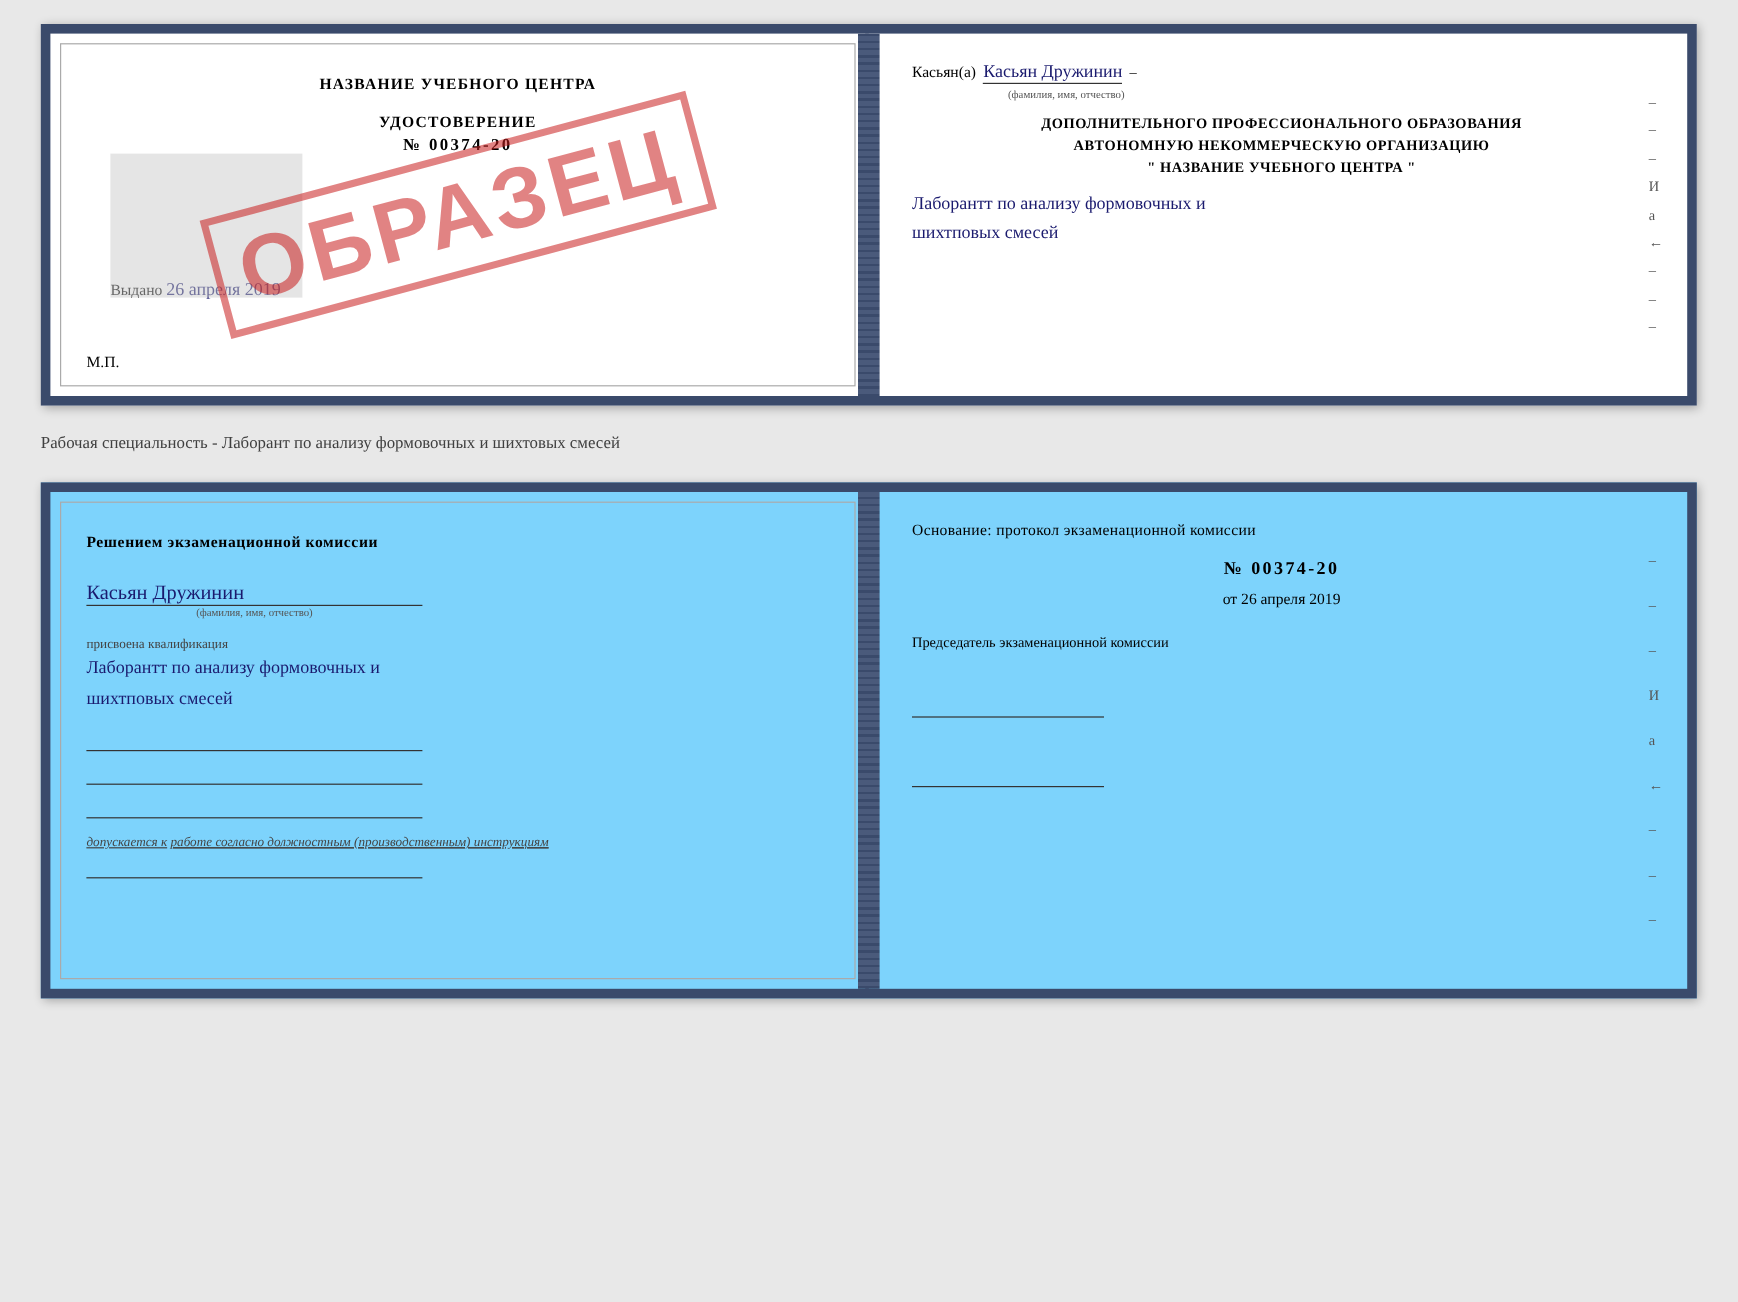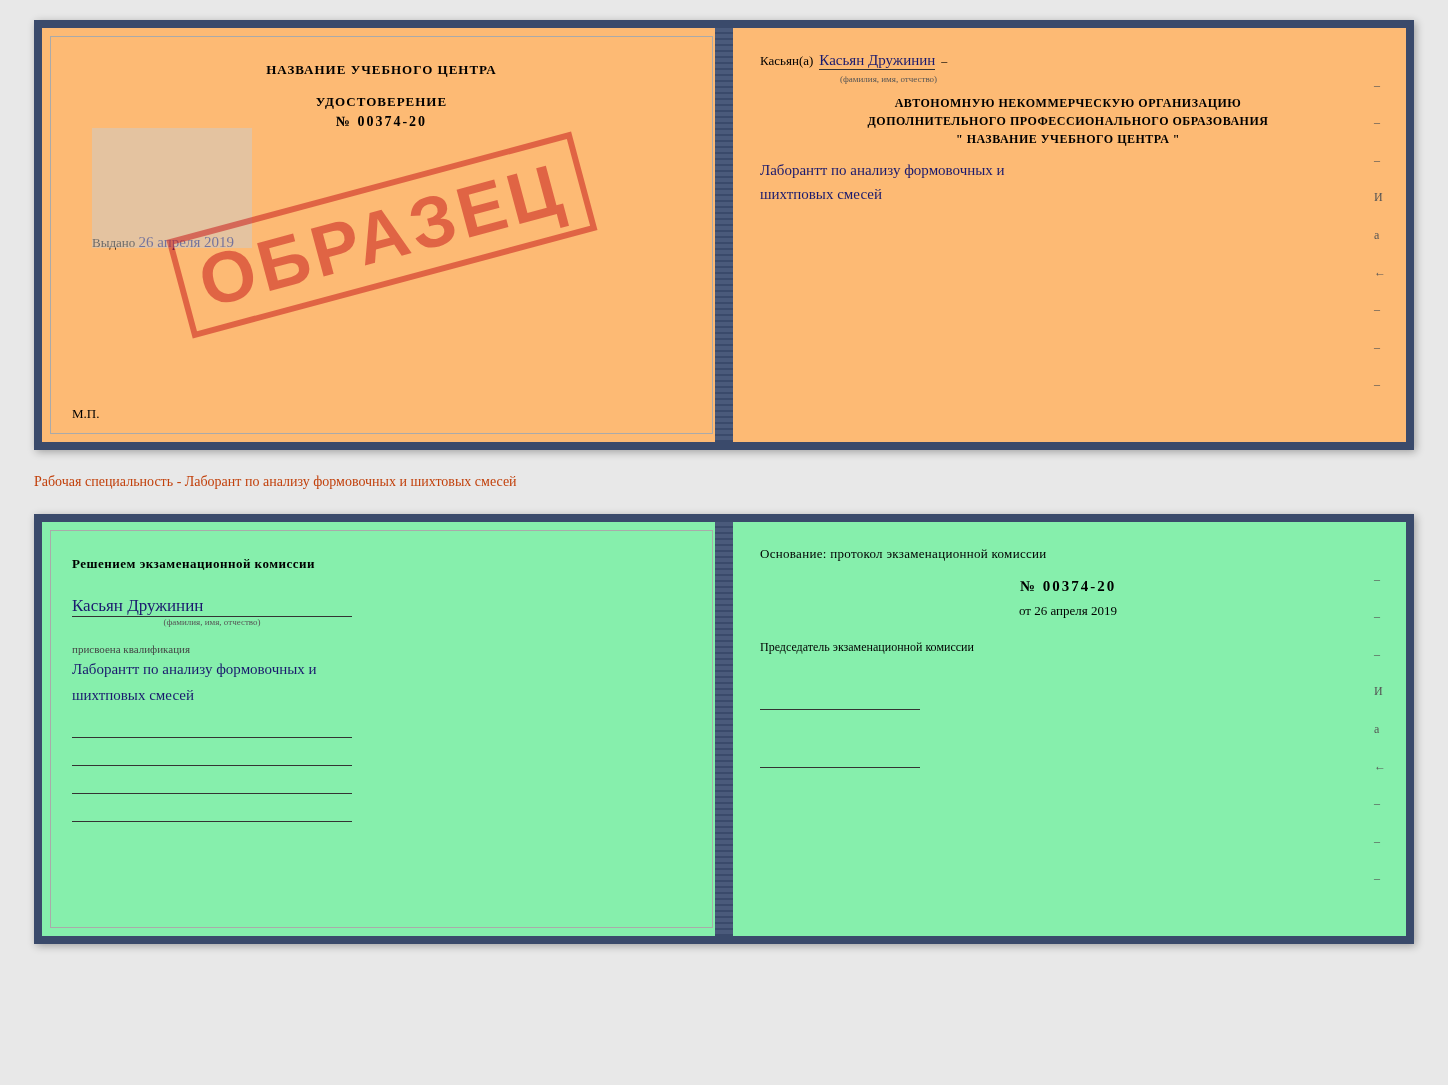--- a/index.html
+++ b/index.html
@@ -11,22 +11,22 @@
       display: flex;
       flex-direction: column;
       align-items: center;
       padding: 20px;
       gap: 16px;
     }
 
     .document-book {
       display: flex;
       width: 1380px;
-      height: 430px;
-      background: #fdba74;
+      height: 318px;
+      background: #ffffff;
       border: 8px solid #3a4a6b;
       position: relative;
       box-shadow: 2px 2px 8px rgba(0,0,0,0.3);
     }
 
     .book-spine {
       width: 18px;
       background: repeating-linear-gradient(
         0deg,
         #3a4a6b 0px,
@@ -186,31 +186,31 @@
     }
 
     .side-dash {
       font-size: 12px;
       color: #555;
     }
 
     
     .specialty-label {
       font-size: 14px;
-      color: #c2410c;
+      color: #404040;
       padding: 8px 0;
       width: 1380px;
     }
 
     
     .document-book-bottom {
       display: flex;
       width: 1380px;
       height: 430px;
-      background: #86efac;
+      background: #7dd3fc;
       border: 8px solid #3a4a6b;
       position: relative;
       box-shadow: 2px 2px 8px rgba(0,0,0,0.3);
     }
 
     .bottom-left {
       width: 50%;
       padding: 24px 30px;
       border-right: 3px solid #3a4a6b;
       position: relative;
@@ -369,22 +369,22 @@
   <div class="book-right">
     <div class="right-line">
       <span>Касьян(а)</span>
       <span class="handwritten underline-text">Касьян Дружинин</span>
       <span style="font-size:12px;">–</span>
     </div>
     <div style="font-size:9px; color:#555; margin-left:80px; margin-top:-6px; margin-bottom:10px;">(фамилия, имя, отчество)</div>
 
 
     <div class="right-org-text">
+      <div>ДОПОЛНИТЕЛЬНОГО ПРОФЕССИОНАЛЬНОГО ОБРАЗОВАНИЯ</div>
       <div>АВТОНОМНУЮ НЕКОММЕРЧЕСКУЮ ОРГАНИЗАЦИЮ</div>
-      <div>ДОПОЛНИТЕЛЬНОГО ПРОФЕССИОНАЛЬНОГО ОБРАЗОВАНИЯ</div>
       <div>"   НАЗВАНИЕ УЧЕБНОГО ЦЕНТРА   "</div>
     </div>
 
     <div style="margin-top:10px;">
       <span class="profession-handwritten">Лаборантт по анализу формовочных и<br>шихтповых смесей</span>
     </div>
 
     <div class="right-side-lines">
       <span class="side-dash">–</span>
       <span class="side-dash">–</span>
@@ -414,20 +414,24 @@
 
     <div class="qualification-label">присвоена квалификация</div>
     <span class="qualification-handwritten">Лаборантт по анализу формовочных и<br>шихтповых смесей</span>
 
     <div class="bottom-lines">
       <div class="single-line"></div>
       <div class="single-line"></div>
       <div class="single-line"></div>
     </div>
 
+    <div class="допускается-text">
+      <span>допускается к</span>
+      <span> <span>работе согласно должностным (производственным) инструкциям</span></span>
+    </div>
     <div class="single-line" style="margin-top:4px;"></div>
   </div>
 
   <div class="bottom-right">
     <div class="osnov-title">Основание: протокол экзаменационной  комиссии</div>
     <div class="protocol-number">№  00374-20</div>
     <div class="protocol-date">
       <span>от</span>
       <span>26 апреля 2019</span>
     </div>

